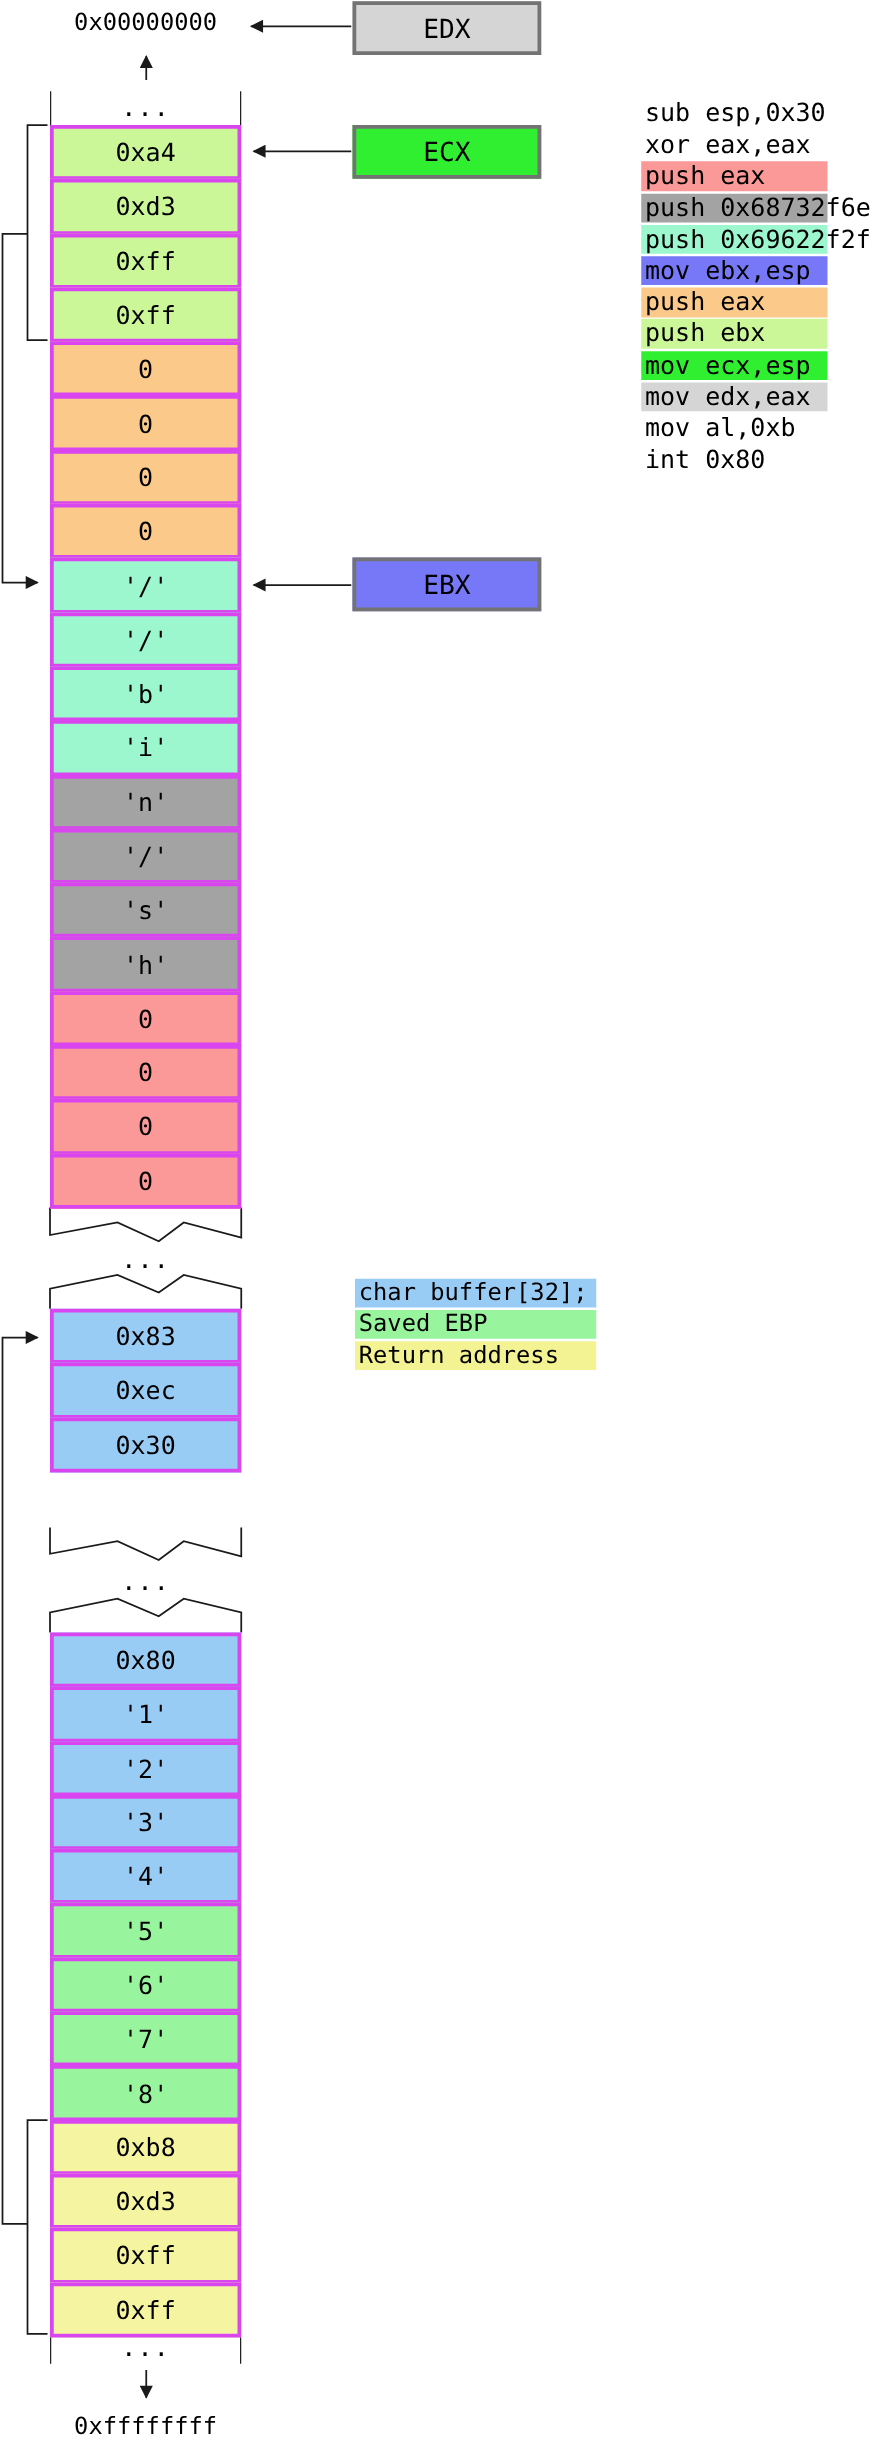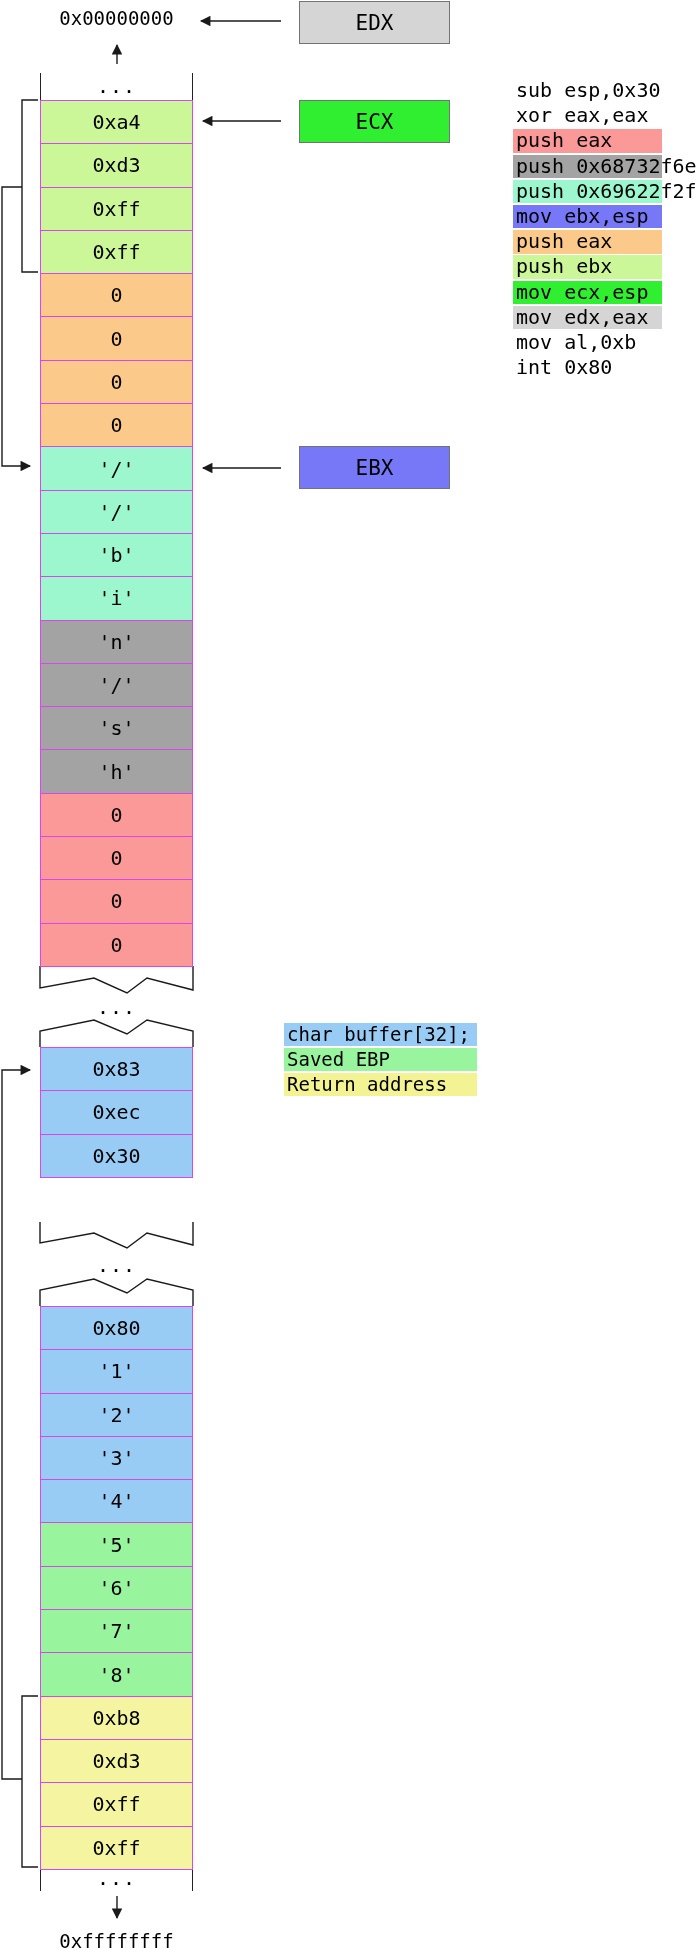--- a/index.html
+++ b/index.html
@@ -14,32 +14,32 @@
   }
   .seg{position:absolute;left:40px;width:153px;box-sizing:border-box;}
   .dots-row{
     box-sizing:border-box;height:27px;line-height:26px;text-align:center;
     border-left:1.5px solid #222;border-right:1.5px solid #222;
     font-size:20px;letter-spacing:1px;
   }
   .dots-row.bottom{height:21px;line-height:16px;}
   .cell{
     box-sizing:border-box;height:44.3px;margin-top:-1px;
-    border:1px solid #d946ef;
+    border:3px solid #d946ef;
     display:flex;align-items:center;justify-content:center;
     font-size:20px;white-space:pre;
   }
   .cell.first{margin-top:0;}
   .gap-dots{
     position:absolute;left:40px;width:153px;text-align:center;
     font-size:20px;line-height:22px;letter-spacing:1px;
   }
   .reg{
-    position:absolute;left:299px;width:151px;height:43px;box-sizing:border-box;
-    border:1px solid #737373;display:flex;align-items:center;justify-content:center;
+    position:absolute;left:282px;width:151px;height:43px;box-sizing:border-box;
+    border:3px solid #737373;display:flex;align-items:center;justify-content:center;
     font-size:21px;
   }
   .asm{position:absolute;left:513px;top:79px;width:149px;}
   .asm-line{
     box-sizing:border-box;height:23.4px;line-height:23.5px;margin-bottom:1.8px;
     padding-left:3px;font-size:20px;white-space:pre;
   }
   .legend{position:absolute;left:240px;top:1023px;width:193px;padding-left:44px;}
   .legend-line{
     box-sizing:border-box;height:23px;line-height:23px;margin-bottom:2px;

